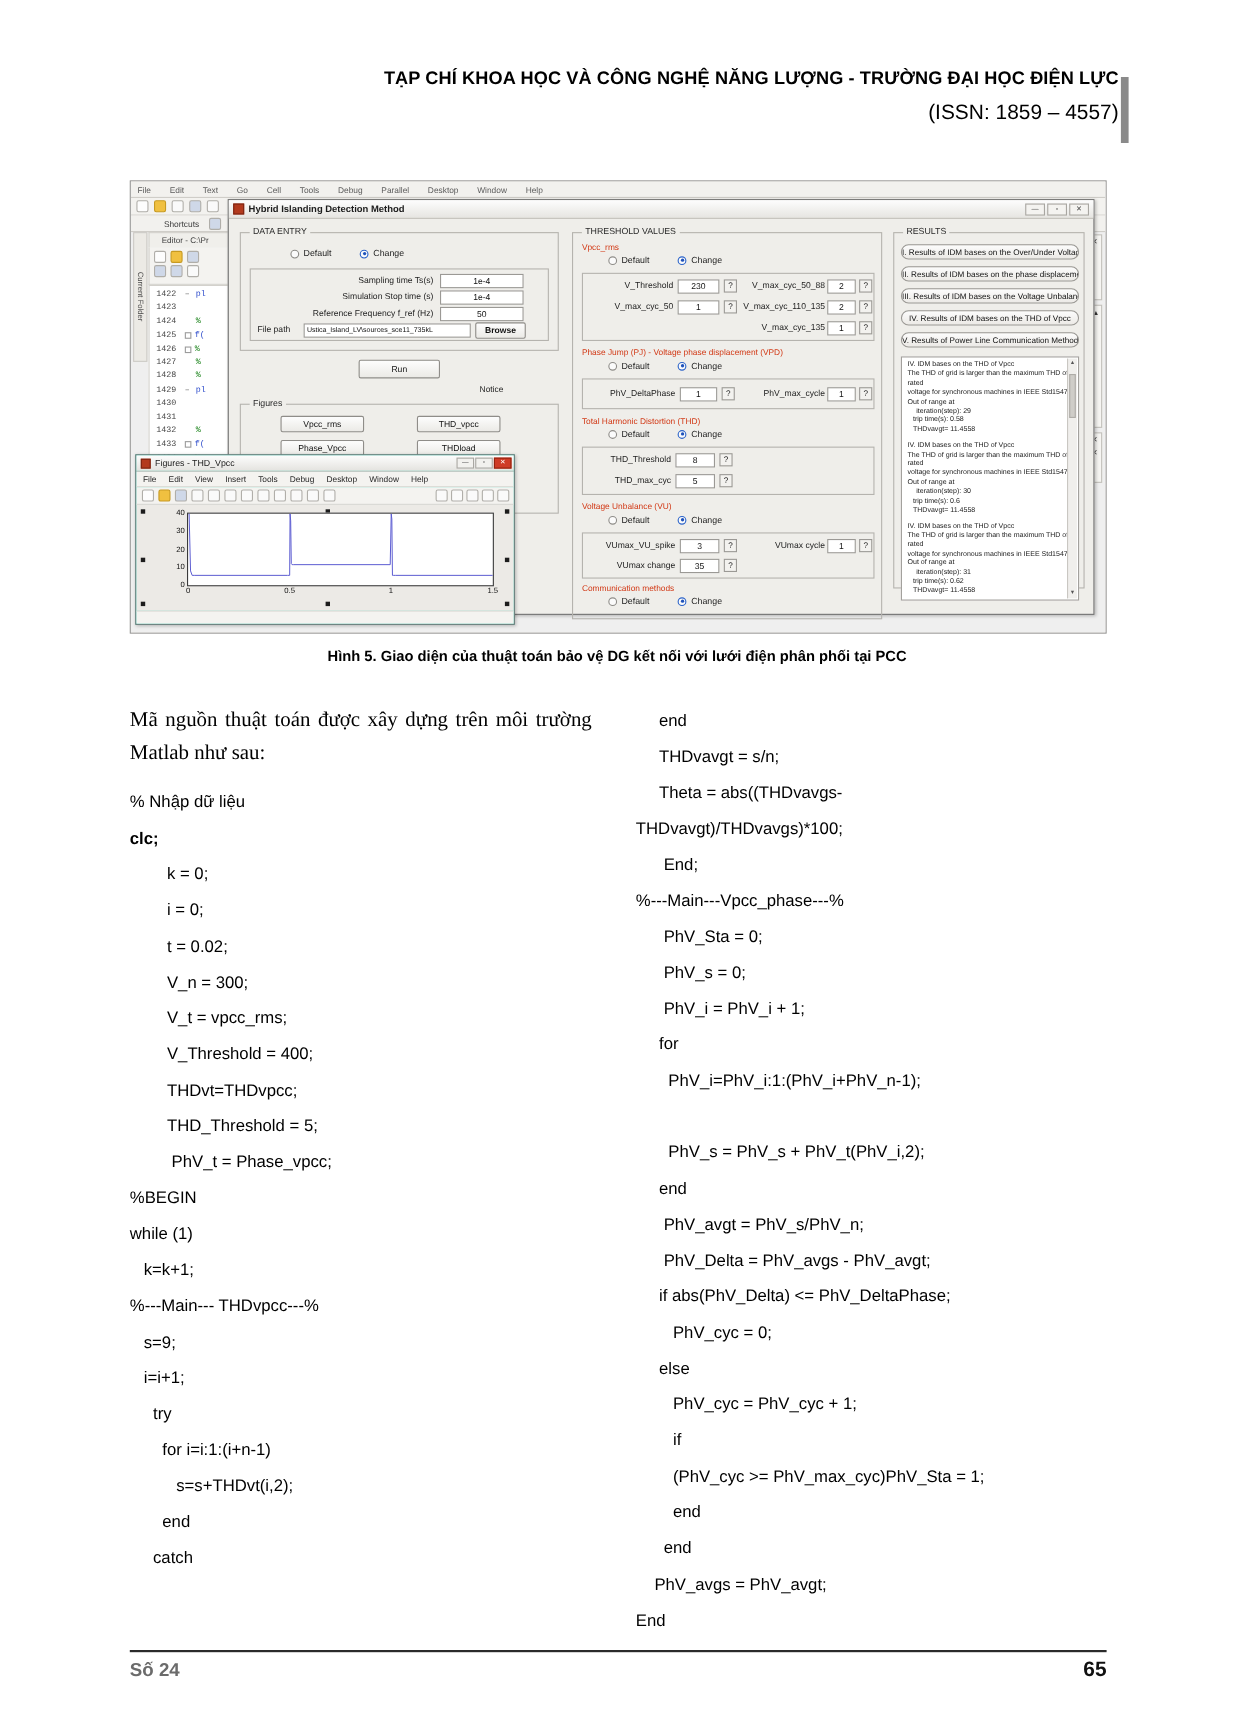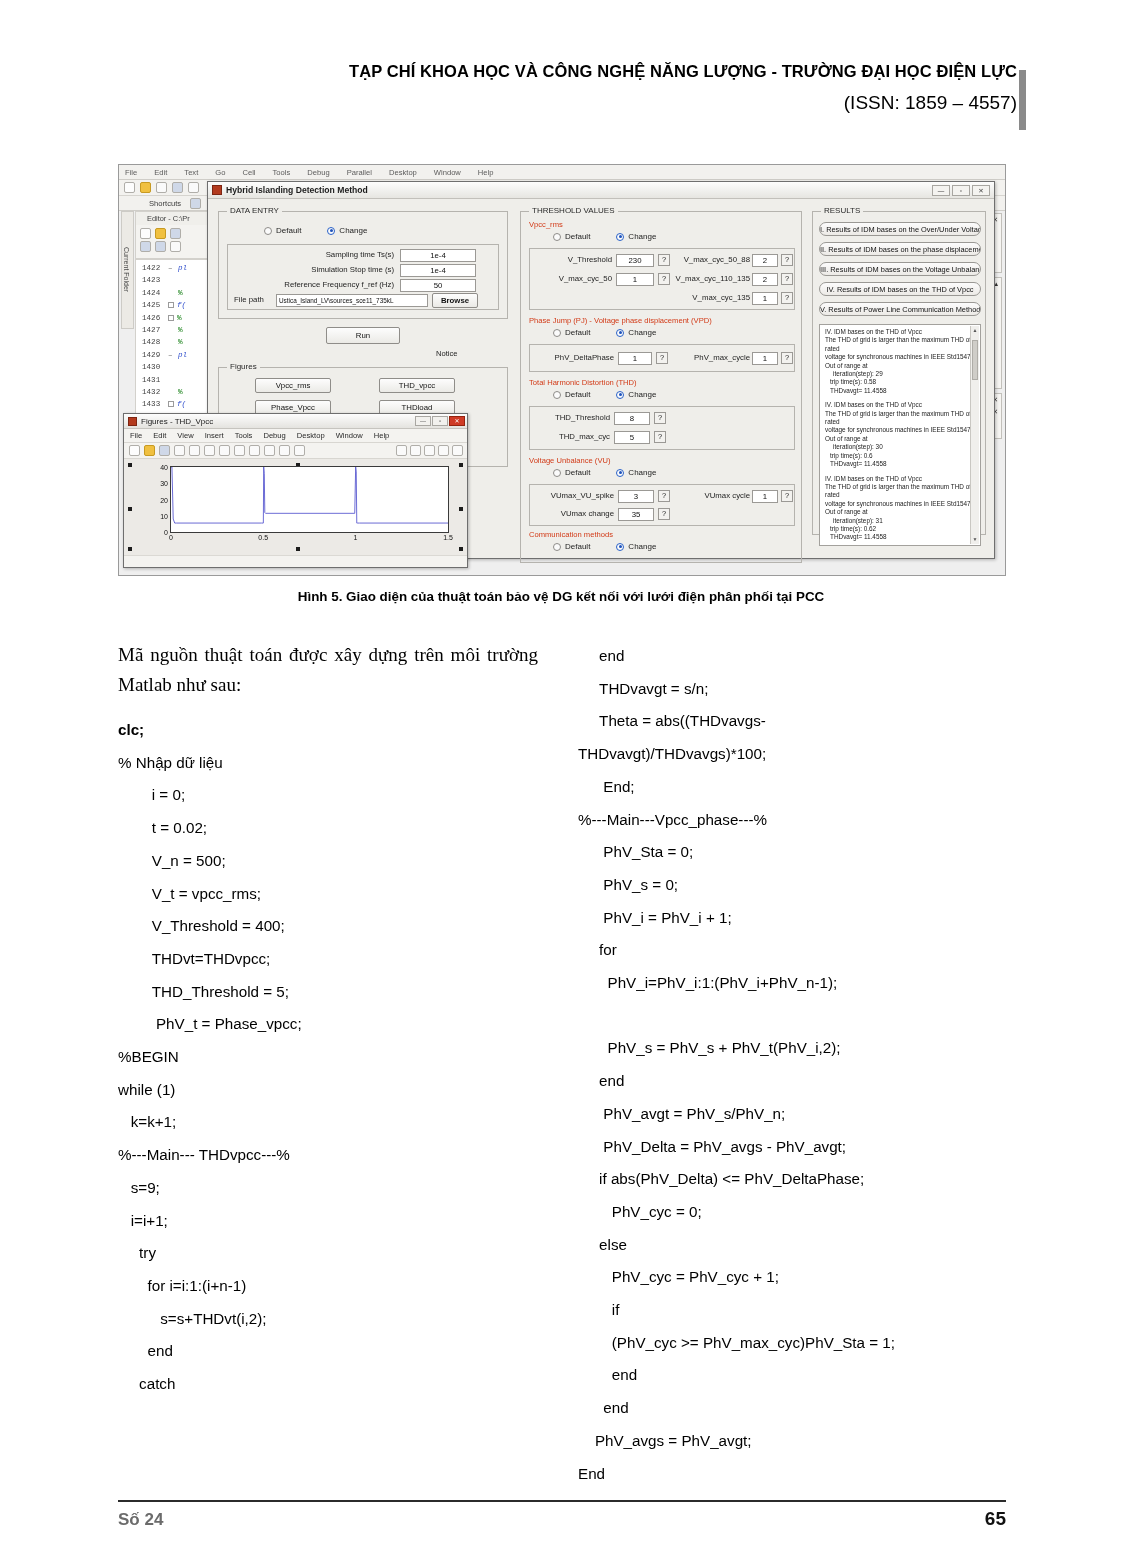--- a/index.html
+++ b/index.html
@@ -78,21 +78,21 @@
   .editor-lines {
     position:absolute; left:16px; top:94px; width:250px; height:228px;
     background:#ffffff; border:1px solid #d3d1cc; overflow:hidden;
     font-family:"Liberation Mono", monospace; font-size:7.6px; color:#3a3a3a;
     padding:2px 0 0 6px; line-height:12.4px;
   }
   .lnrow { display:flex; white-space:nowrap; }
   .lnno { width:26px; color:#444; }
   .lndash { width:10px; color:#666; }
   .lncode { color:#0a7a0a; }
-  .lncode.blue { color:#2b4acb;font-style:italic; }
+  .lncode.blue { color:#2b4acb; }
   .lnbox { width:6px; height:6px; border:1px solid #9b9b9b; background:#fff; margin:3px 3px 0 0; }
 
   
   .gui {
     position:absolute; left:88px; top:16px; width:788px; height:378px;
     background:#efeeea; border:1px solid #6f6f6f;
     box-shadow:1px 1px 3px rgba(0,0,0,.25);
   }
   .gui-title {
     height:17px; background:linear-gradient(#fdfdfd,#e6e5e1);
@@ -662,25 +662,26 @@
       </div>
 
     </div>
   </div>
 
   <div class="caption">Hình 5. Giao diện của thuật toán bảo vệ DG kết nối với lưới điện phân phối tại PCC</div>
 
   <div class="col left">
     <p class="para">Mã nguồn thuật toán được xây dựng trên môi trường Matlab như sau:</p>
     <div id="left-code-host">
+        <p class="code">% Nhập dữ liệu</p>
         <p class="code b">clc;</p>
-        <p class="code">% Nhập dữ liệu</p>
+        <p class="code">        k = 0;</p>
         <p class="code">        i = 0;</p>
         <p class="code">        t = 0.02;</p>
-        <p class="code">        V_n = 500;</p>
+        <p class="code">        V_n = 300;</p>
         <p class="code">        V_t = vpcc_rms;</p>
         <p class="code">        V_Threshold = 400;</p>
         <p class="code">        THDvt=THDvpcc;</p>
         <p class="code">        THD_Threshold = 5;</p>
         <p class="code">         PhV_t = Phase_vpcc;</p>
         <p class="code">%BEGIN</p>
         <p class="code">while (1)</p>
         <p class="code">   k=k+1;</p>
         <p class="code">%---Main--- THDvpcc---%</p>
         <p class="code">   s=9;</p>

